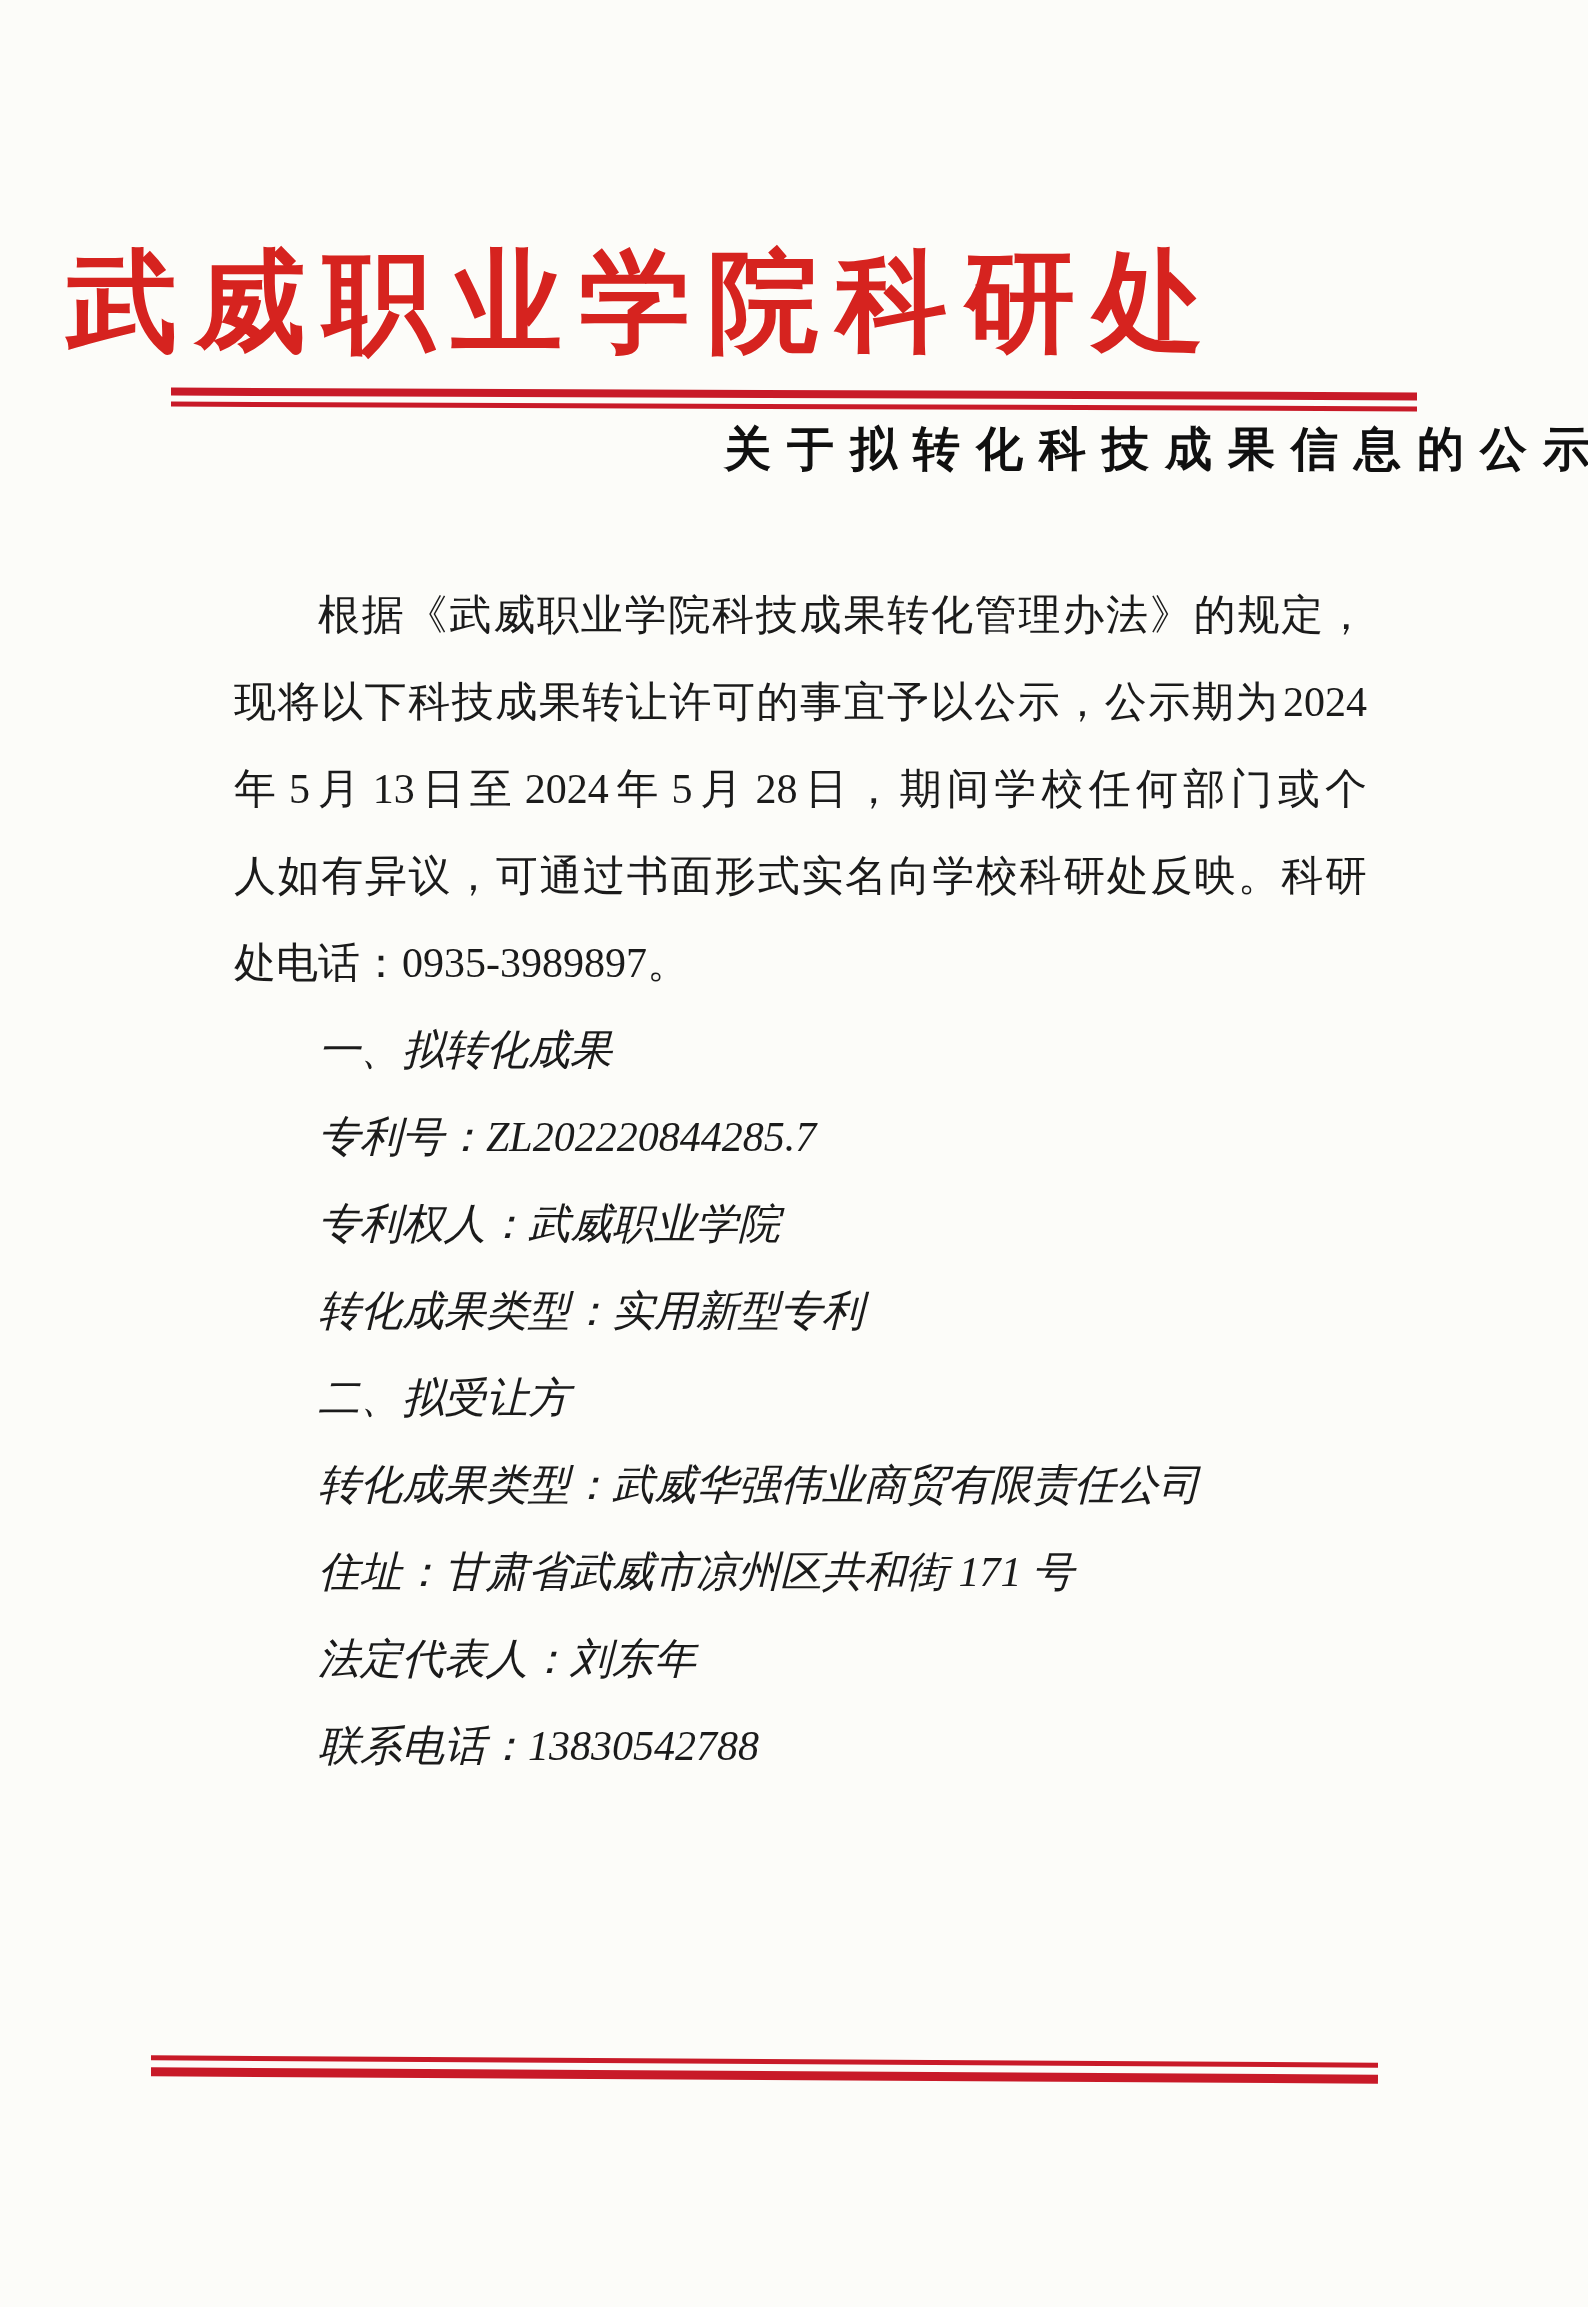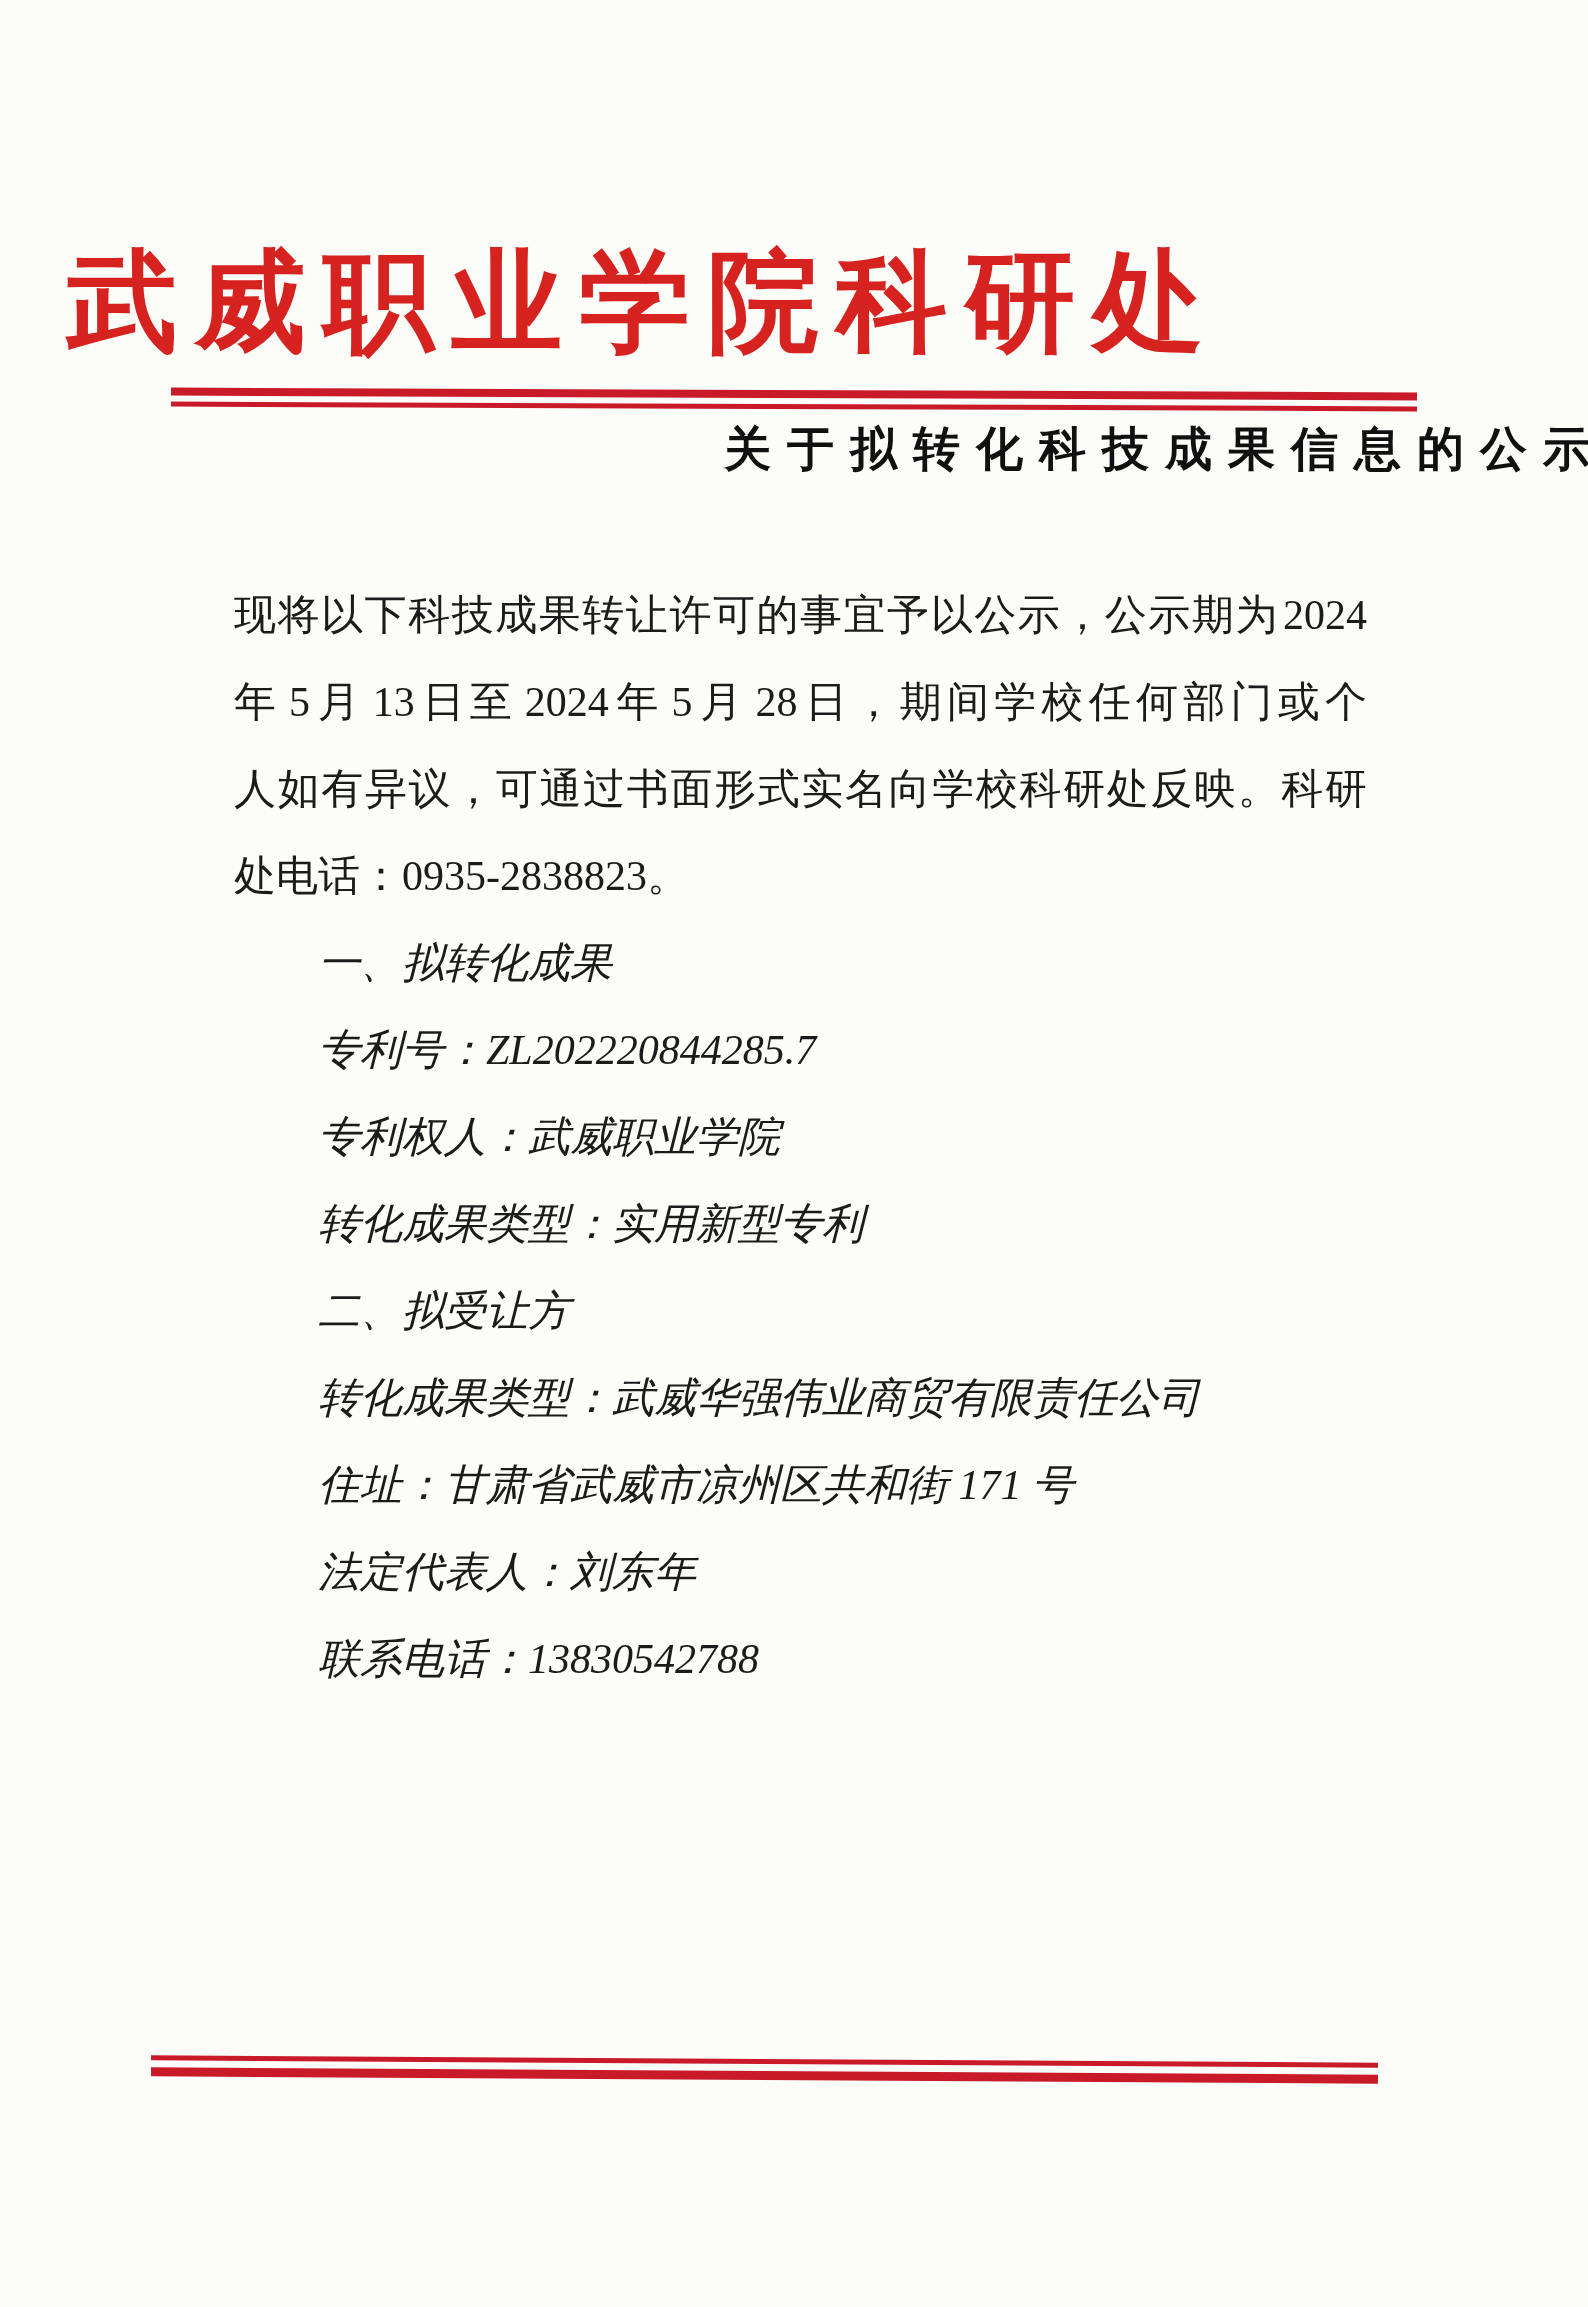--- a/index.html
+++ b/index.html
@@ -70,24 +70,25 @@
 <div class="page">
 
   <div class="letterhead">武威职业学院科研处</div>
 
   <div class="rule rule-h-thick"></div>
   <div class="rule rule-h-thin"></div>
 
   <h1 class="doc-title">关于拟转化科技成果信息的公示</h1>
 
   <div class="body-text" id="body-lines">
+      <div class="line para indent">根据《武威职业学院科技成果转化管理办法》的规定，</div>
       <div class="line para">现将以下科技成果转让许可的事宜予以公示，公示期为 2024</div>
       <div class="line para">年 5 月 13 日至 2024 年 5 月 28 日，期间学校任何部门或个</div>
       <div class="line para">人如有异议，可通过书面形式实名向学校科研处反映。科研</div>
-      <div class="line">处电话：0935-2838823。</div>
+      <div class="line">处电话：0935-3989897。</div>
       <div class="line item">一、拟转化成果</div>
       <div class="line item">专利号：ZL202220844285.7</div>
       <div class="line item">专利权人：武威职业学院</div>
       <div class="line item">转化成果类型：实用新型专利</div>
       <div class="line item">二、拟受让方</div>
       <div class="line item">转化成果类型：武威华强伟业商贸有限责任公司</div>
       <div class="line item">住址：甘肃省武威市凉州区共和街 171 号</div>
       <div class="line item">法定代表人：刘东年</div>
       <div class="line item">联系电话：13830542788</div>
     </div>

